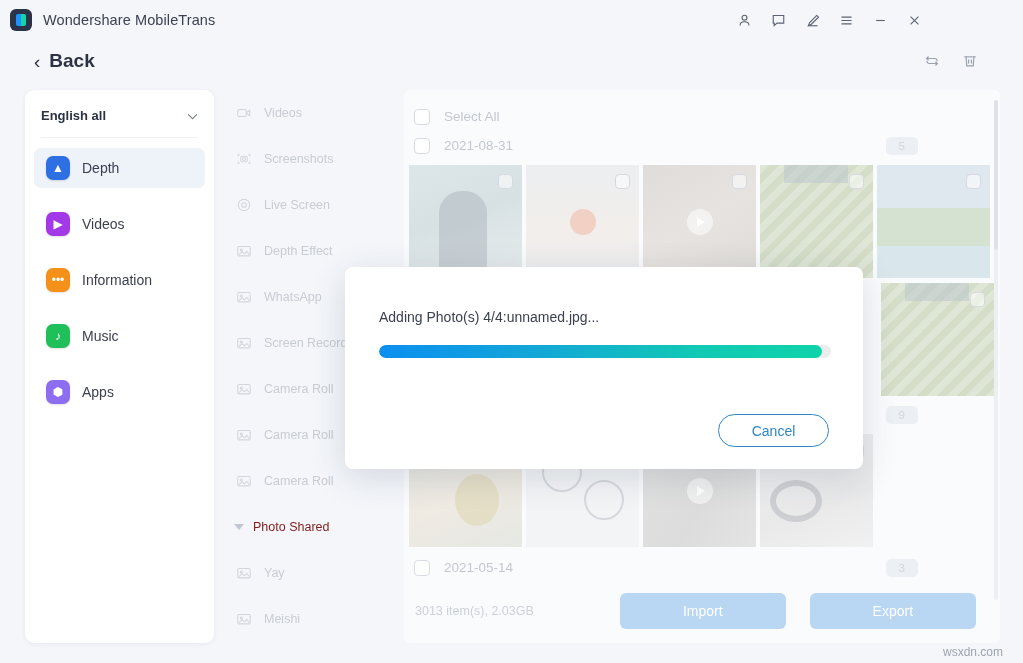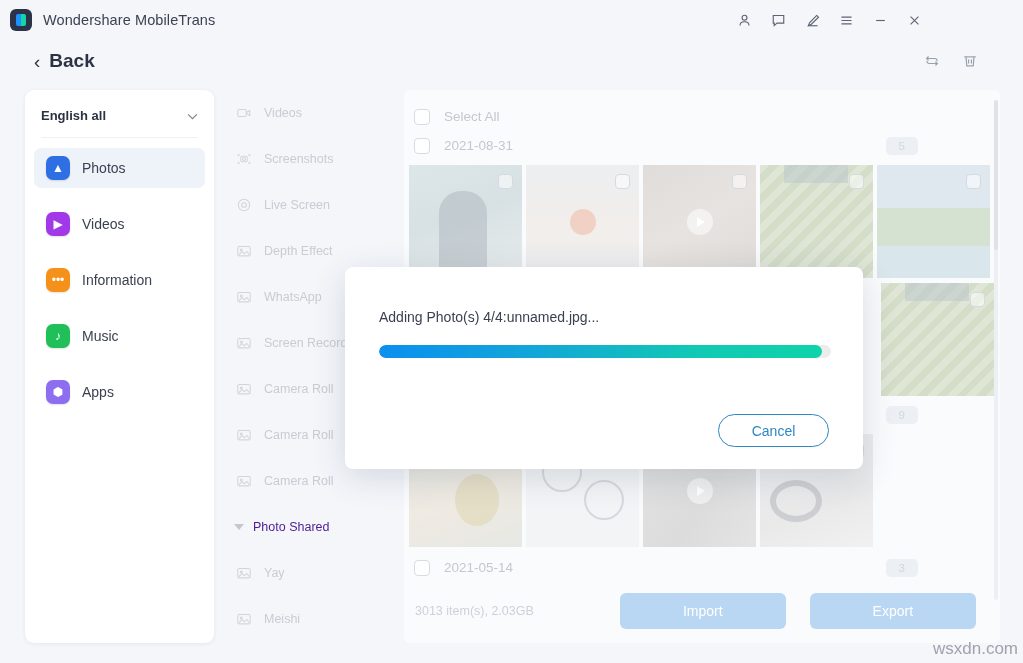--- a/index.html
+++ b/index.html
@@ -90,21 +90,21 @@
     position:absolute; left:226px; top:90px; width:178px; height:553px;
     overflow:hidden;
   }
   .catitem {
     height:46px; display:flex; align-items:center; gap:12px; padding-left:10px;
     font-size:12.5px; color:#c8ccd3;
   }
   .catitem .ci { flex:none; color:#d2d6dc; display:flex; }
   .catgroup {
     height:46px; display:flex; align-items:center; gap:9px; padding-left:8px;
-    font-size:12.5px; color:#4c1d95;
+    font-size:12.5px; color:#7f1d1d;
   }
   .tri {
     width:0;height:0;border-left:5px solid transparent;border-right:5px solid transparent;
     border-top:6px solid #c3c7cf;
   }
 
   
   .content {
     position:absolute; left:404px; top:90px; width:596px; height:553px;
     background:#fafbfd; border-radius:6px; overflow:hidden;
@@ -205,22 +205,22 @@
     background:linear-gradient(90deg,#0b8ff0 0%, #13a6d8 35%, #11c9b4 72%, #0fd3a9 100%);
   }
   .cancel {
     position:absolute; right:34px; bottom:22px;
     width:111px; height:33px; border-radius:17px;
     border:1.4px solid #2f86c4; color:#2f86c4; background:#fff;
     font-size:14px; display:flex; align-items:center; justify-content:center;
   }
 
   .watermark {
-    position:absolute; right:5px; bottom:4px;
-    font-size:17px; color:#9ea4ad;
+    position:absolute; right:20px; bottom:4px;
+    font-size:12px; color:#9ea4ad;
   }
 </style>
 </head>
 <body>
 
 <div class="app">
 
   <div class="titlebar">
     <div class="logo">
       <div class="inner"></div>
@@ -292,21 +292,21 @@
       <span class="lab">English all</span>
       <span class="cv">
         <svg width="11" height="7" viewBox="0 0 12 8" fill="none" stroke="currentColor" stroke-width="1.3">
             <path d="M1 1.6L6 6.4 11 1.6"></path>
           </svg>
       </span>
     </div>
     <div class="navlist" id="navlist">
         <div class="navitem active">
           <span class="navicon" style="background: rgb(47, 111, 228);">▲</span>
-          <span class="navlabel">Photos</span>
+          <span class="navlabel">Depth</span>
         </div>
         <div class="navitem">
           <span class="navicon" style="background: rgb(162, 56, 232);">▶</span>
           <span class="navlabel">Videos</span>
         </div>
         <div class="navitem">
           <span class="navicon" style="background: rgb(245, 144, 25);">•••</span>
           <span class="navlabel">Information</span>
         </div>
         <div class="navitem">

